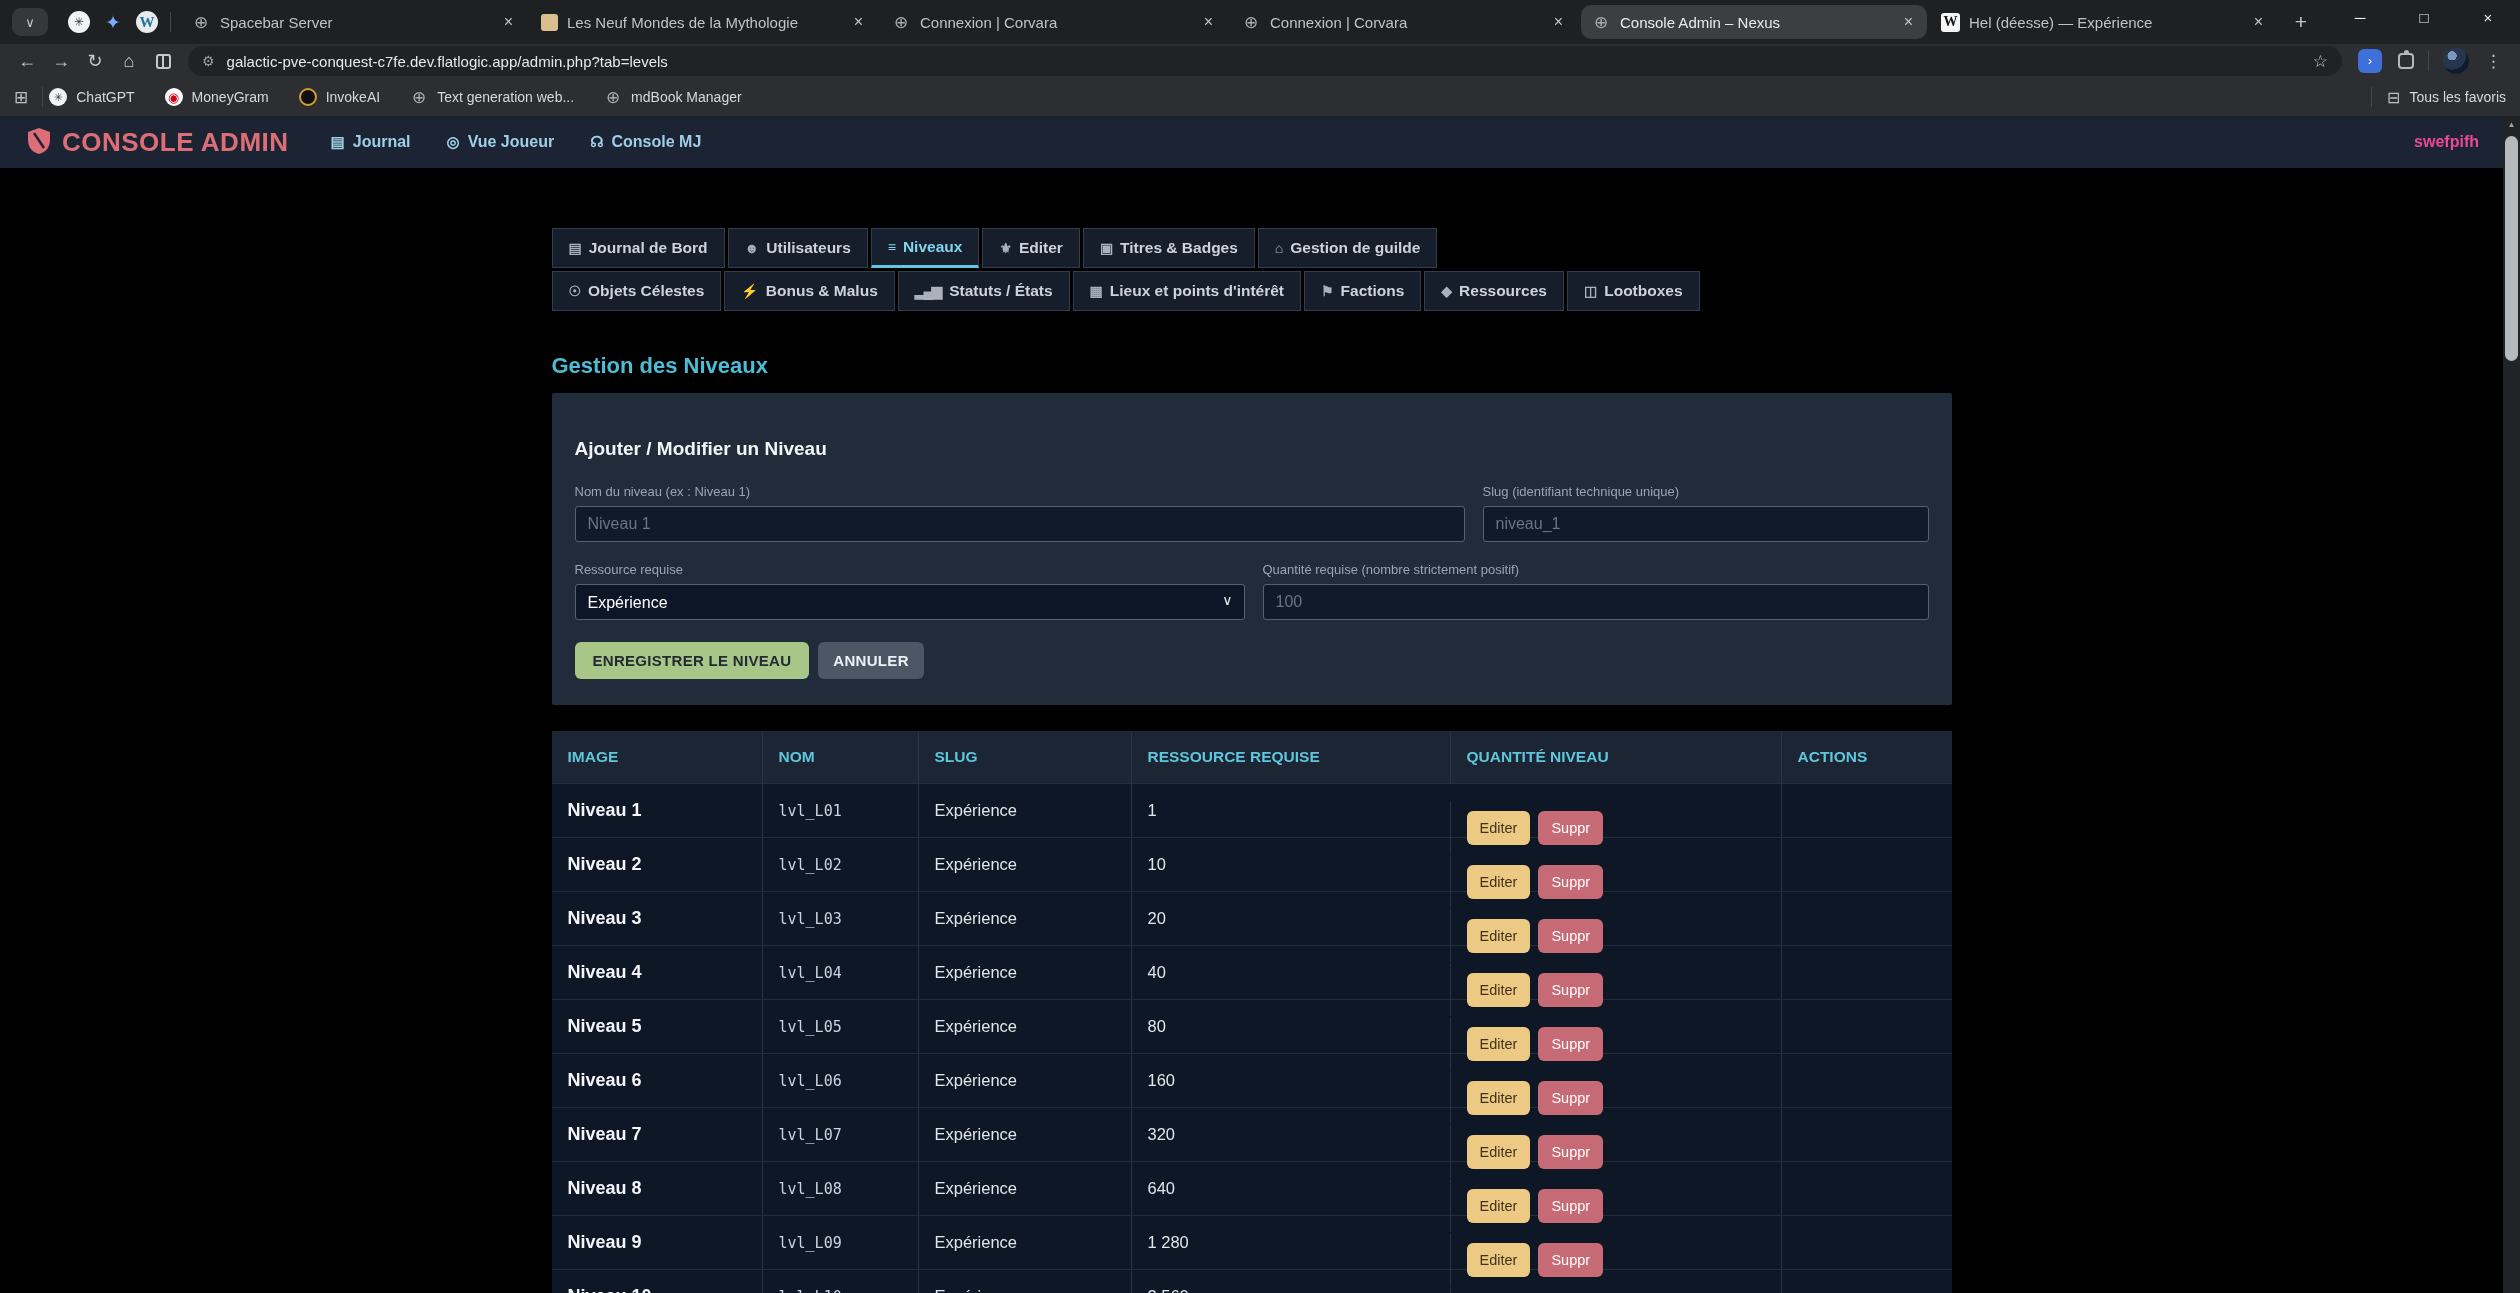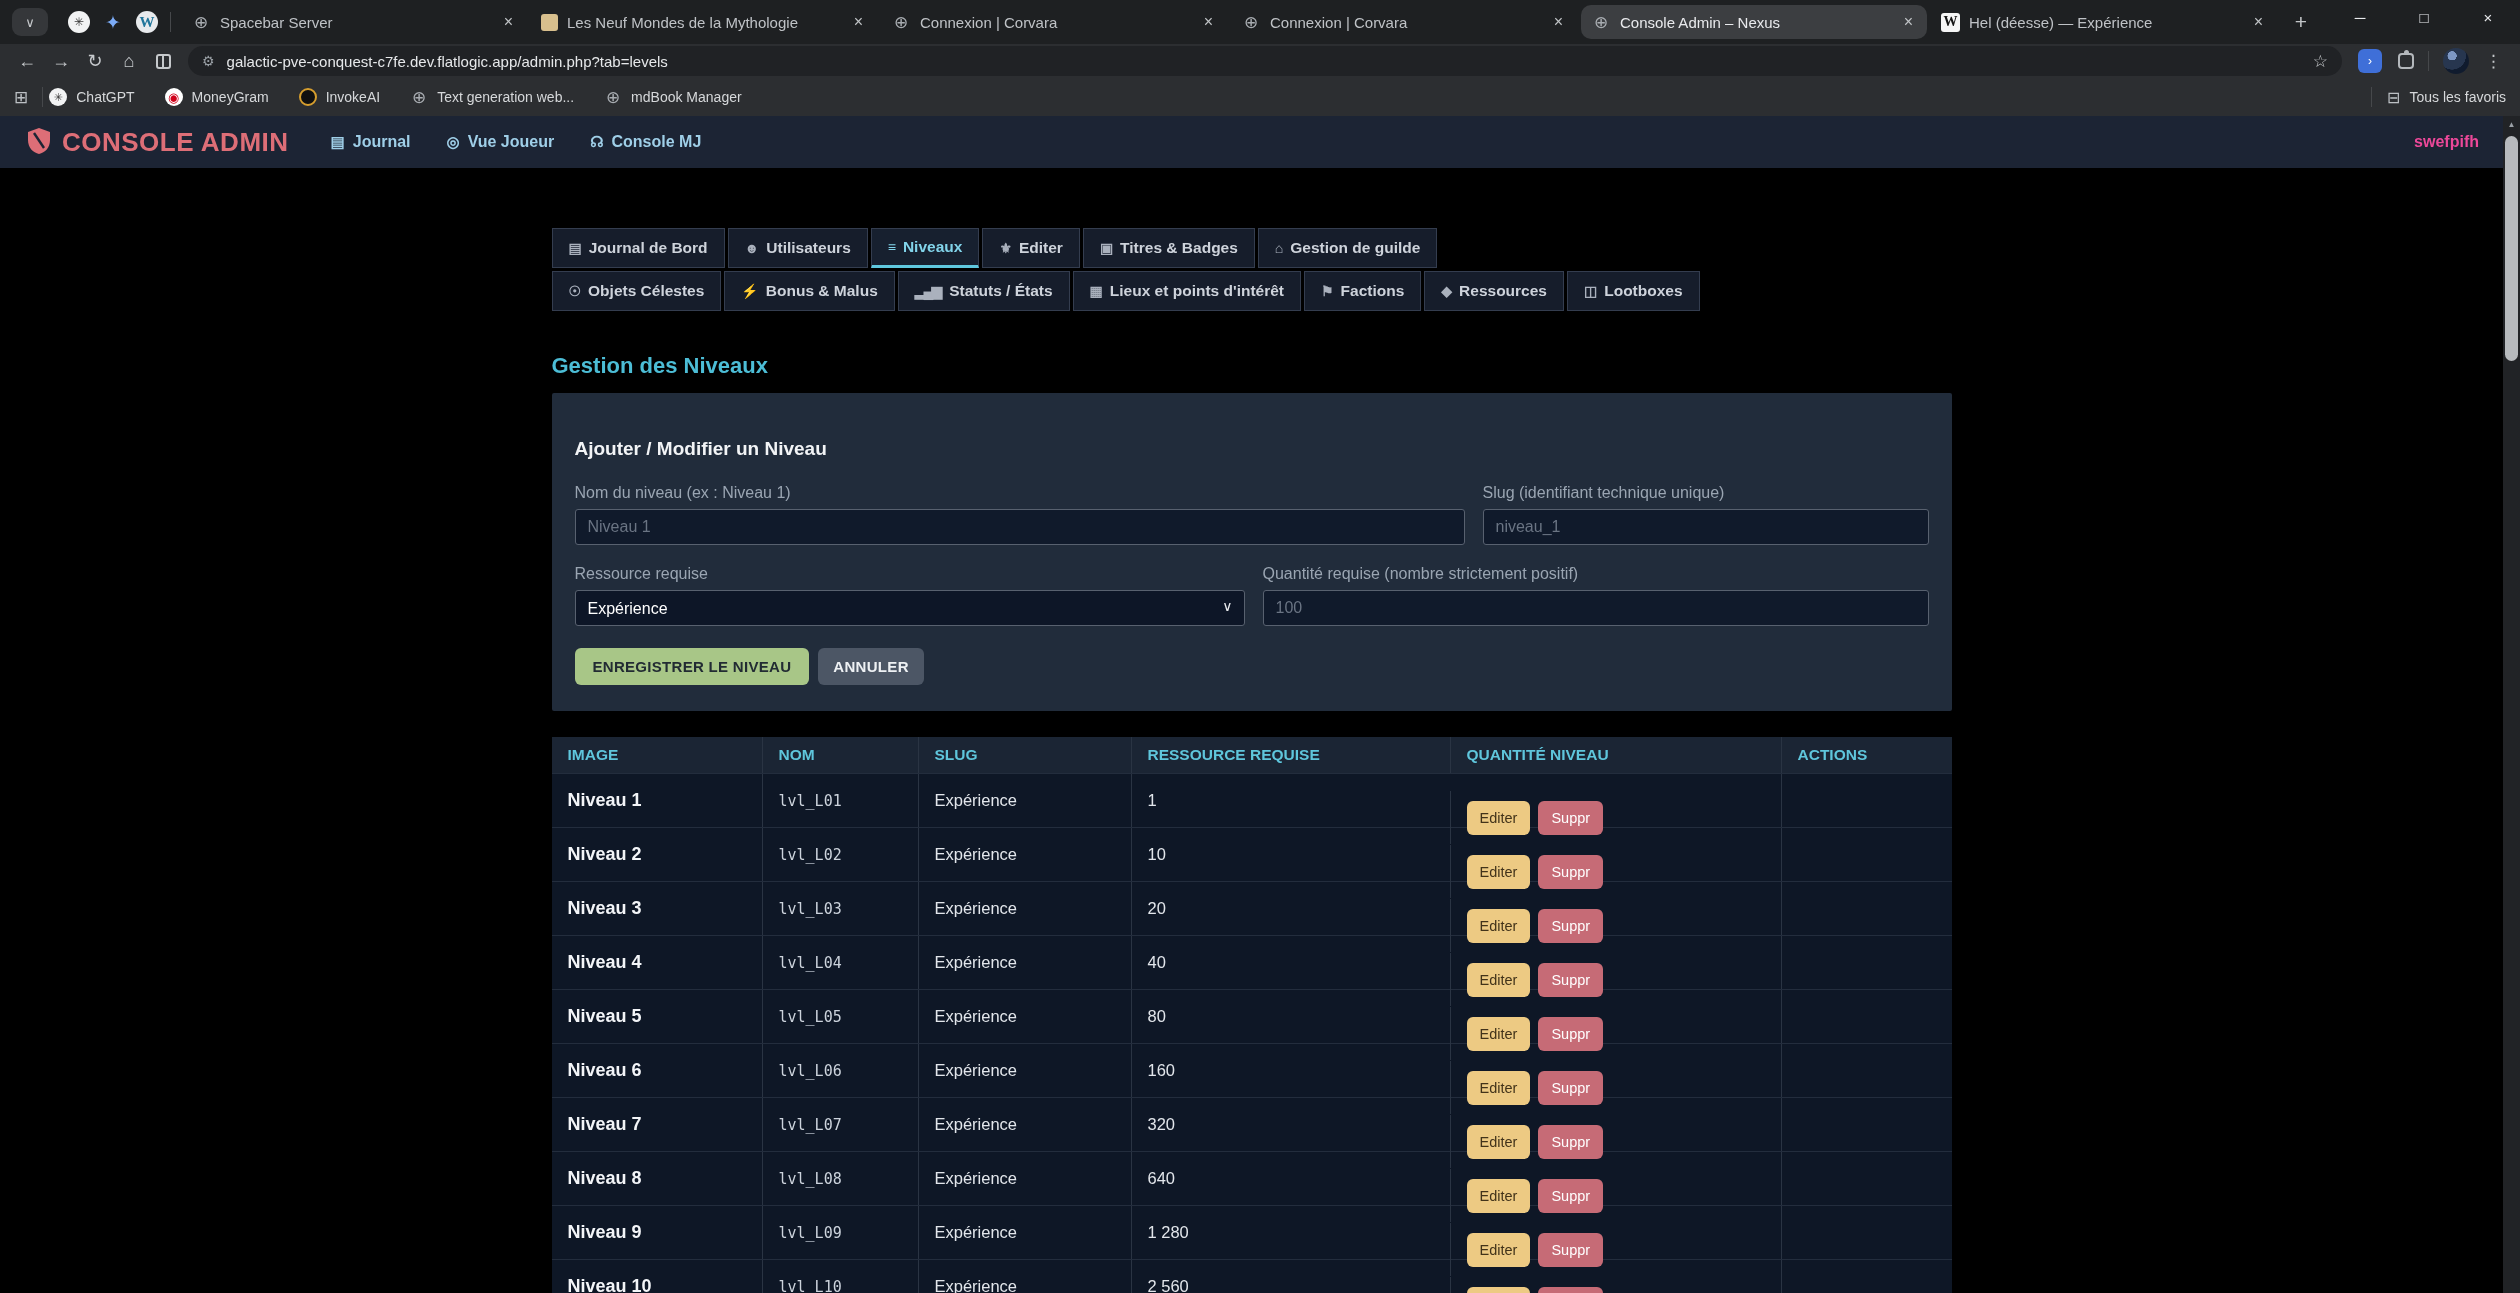--- a/index.html
+++ b/index.html
@@ -83,36 +83,36 @@
 
   .page-title { color:#4cbdd6; font-size:22px; font-weight:bold; margin-top:42px; }
 
   .panel { background:#212c3b; margin-top:14px; padding:45px 23px 26px; border-radius:2px; }
   .form-title { color:#f2f4f6; font-size:19px; font-weight:bold; }
   .frow { display:flex; gap:18px; }
   .frow1 { margin-top:24px; }
   .frow1 .fcol1 { width:890px; } .frow1 .fcol2 { flex:1; }
   .frow2 { margin-top:20px; }
   .frow2 .fcol1 { width:670px; } .frow2 .fcol2 { flex:1; }
-  .flabel { display:block; color:#9aa5b2; font-size:16px; margin-bottom:7px; }
+  .flabel { display:block; color:#9aa5b2; font-size:13px; margin-bottom:7px; }
   .finput, .fselect { width:100%; height:36px; background:#101a2b; border:1px solid #58616f; border-radius:3px;
     color:#e8ebee; font-size:16px; padding:0 12px; font-family:"Liberation Sans",sans-serif; }
   .finput::placeholder { color:#6a7483; }
   .selwrap { position:relative; }
   .fselect { appearance:none; -webkit-appearance:none; background-color:#0d1627; color:#fff; }
   .sel-chev { position:absolute; right:12px; top:8px; color:#e8ebee; font-size:14px; pointer-events:none; }
   .btnrow { margin-top:22px; display:flex; gap:9px; }
   .btn { border:none; height:37px; border-radius:6px; font-weight:bold; font-size:15px; letter-spacing:.3px;
     font-family:"Liberation Sans",sans-serif; }
   .btn-save { background:#a8c687; color:#222b33; padding:0 18px; }
   .btn-cancel { background:#4c5665; color:#eef1f4; padding:0 15px; }
 
   .ltable { margin-top:26px; background:#0e1726; }
   .thead, .trow { display:grid; grid-template-columns:210px 156px 213px 319px 331px 171px; }
-  .thead { background:#1b2534; height:36px; }
+  .thead { background:#1b2534; height:52px; }
   .th { color:#5fc6dc; font-weight:bold; font-size:15.5px; display:flex; align-items:center; padding:0 16px; height:100%; }
   .thead > .th + .th, .trow > .td + .td { border-left:1px solid #2a3443; }
   .trow { height:54px; border-top:1px solid #232d3d; }
   .td { display:flex; align-items:center; padding:0 16px; height:100%; }
   .td.c-name { font-weight:bold; font-size:18px; color:#f3f5f8; }
   .td.c-slug { font-family:"DejaVu Sans Mono", monospace; font-size:15px; color:#ccd3dc; }
   .td.c-res, .td.c-qty { font-size:16.5px; color:#e2e6eb; }
   .td.c-act { gap:8px;margin-top:17px; }
   .rbtn { border:none; border-radius:6px; font-size:14.5px; padding:9px 13px; font-family:"Liberation Sans",sans-serif; }
   .rbtn-edit { background:#edca83; color:#42331a; }

